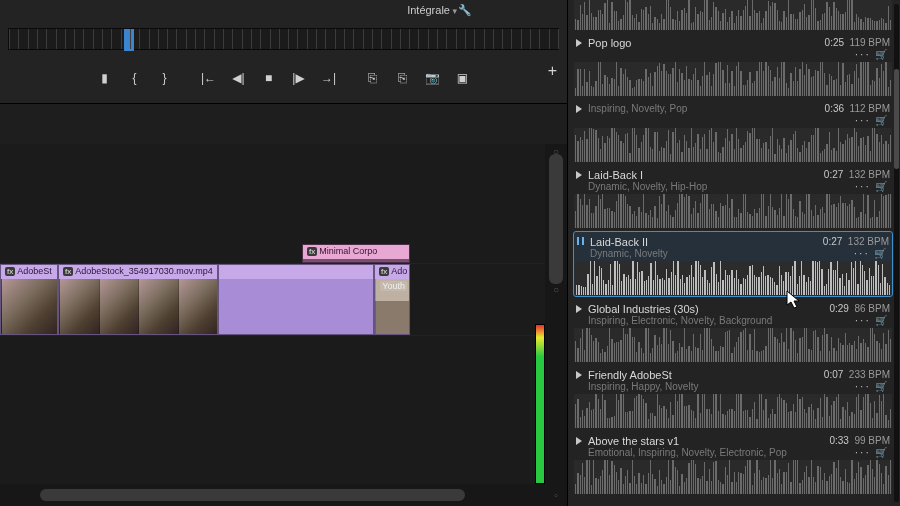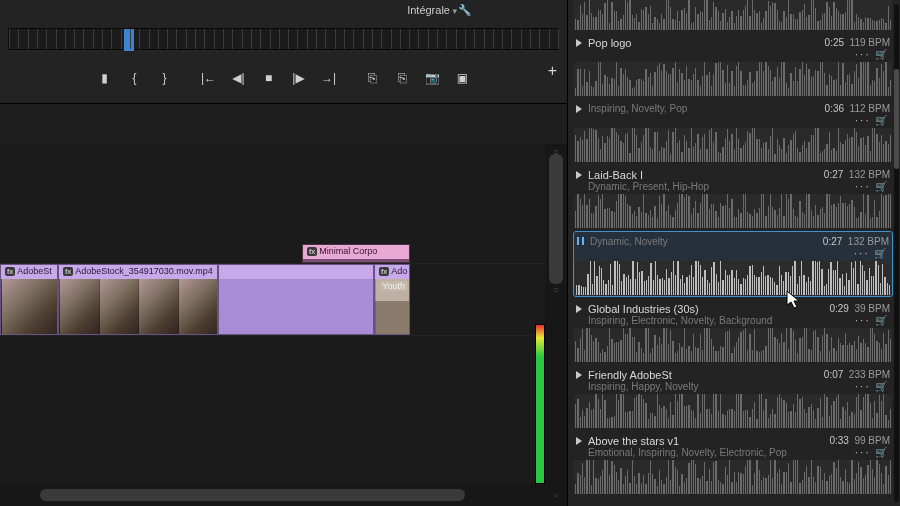--- a/index.html
+++ b/index.html
@@ -682,21 +682,21 @@
               <span style="height:52%"></span>
               <span style="height:79%"></span>
             </div>
           </div>
         </div>
         <div class="track-item">
           <div class="meta">
             <div class="play-tri"></div>
             <div class="tinfo">
               <div class="tname">Laid-Back I</div>
-              <div class="ttags">Dynamic, Present, Hip-Hop</div>
+              <div class="ttags">Dynamic, Novelty, Hip-Hop</div>
             </div>
             <div class="tmeta">
               <div><span class="dur">0:27</span>&nbsp;&nbsp;<span class="bpm">132 BPM</span></div>
               <div class="acts"><span>···</span> <span style="font-size:10px">🛒</span></div>
             </div>
           </div>
           <div class="wave">
             <div class="bars">
               <span style="height:51%"></span>
               <span style="height:109%"></span>
@@ -841,20 +841,21 @@
             </div>
           </div>
         </div>
         <div class="track-item sel">
           <div class="meta">
             <div class="pause-ic">
               <span></span>
               <span></span>
             </div>
             <div class="tinfo">
+              <div class="tname">Laid-Back II</div>
               <div class="ttags">Dynamic, Novelty</div>
             </div>
             <div class="tmeta">
               <div><span class="dur">0:27</span>&nbsp;&nbsp;<span class="bpm">132 BPM</span></div>
               <div class="acts"><span>···</span> <span style="font-size:10px">🛒</span></div>
             </div>
           </div>
           <div class="wave">
             <div class="bars">
               <span style="height:29%"></span>
@@ -1001,21 +1002,21 @@
           </div>
         </div>
         <div class="track-item">
           <div class="meta">
             <div class="play-tri"></div>
             <div class="tinfo">
               <div class="tname">Global Industries (30s)</div>
               <div class="ttags">Inspiring, Electronic, Novelty, Background</div>
             </div>
             <div class="tmeta">
-              <div><span class="dur">0:29</span>&nbsp;&nbsp;<span class="bpm">39 BPM</span></div>
+              <div><span class="dur">0:29</span>&nbsp;&nbsp;<span class="bpm">86 BPM</span></div>
               <div class="acts"><span>···</span> <span style="font-size:10px">🛒</span></div>
             </div>
           </div>
           <div class="wave">
             <div class="bars">
               <span style="height:61%"></span>
               <span style="height:41%"></span>
               <span style="height:71%"></span>
               <span style="height:96%"></span>
               <span style="height:36%"></span>

